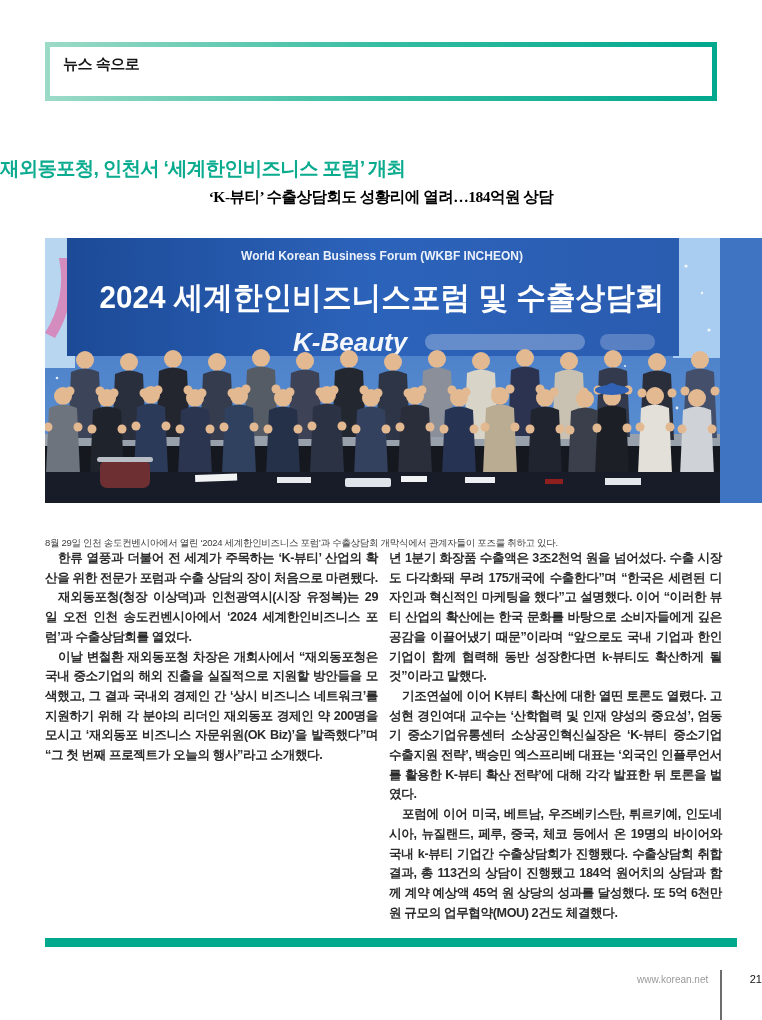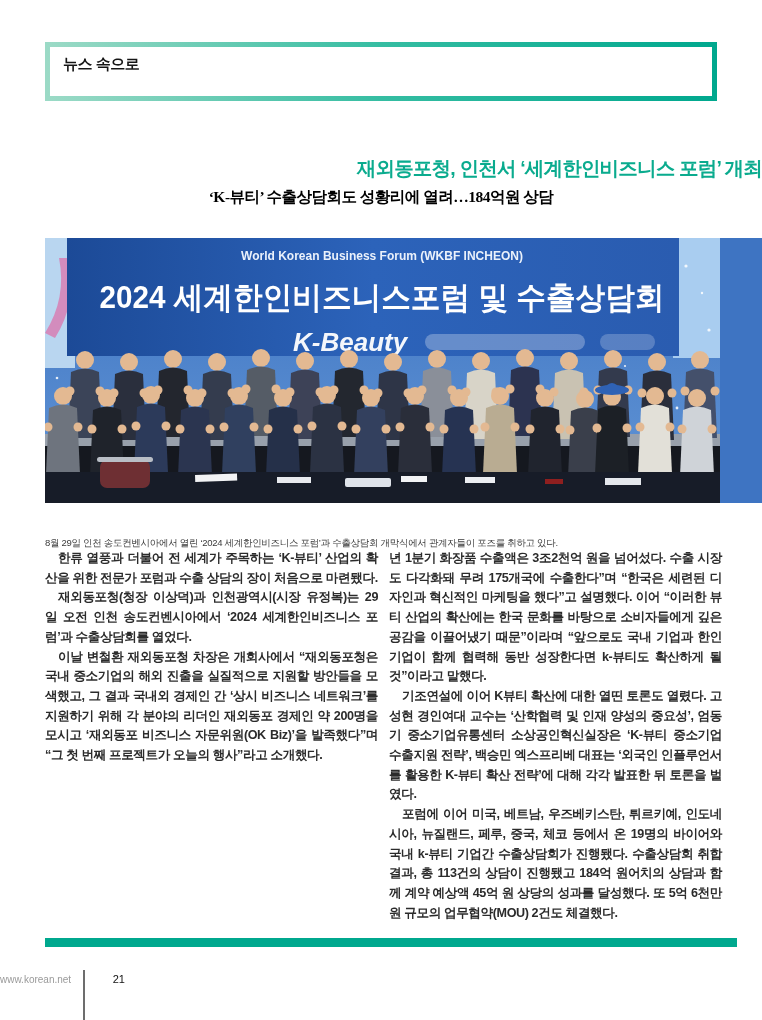--- a/index.html
+++ b/index.html
@@ -15,21 +15,21 @@
     background:#fff;
     border:5px solid;
     border-image:linear-gradient(90deg,#9bdac6,#35bda2,#00a88e) 1;
   }
   .section-box .label {
     display:block; padding:8px 0 0 13px;
     font-size:15px; font-weight:bold; color:#161616; letter-spacing:-0.5px;
   }
   
   .headline {
-    position:absolute; left:0; top:155px; width:762px; text-align:right;
+    position:absolute; left:0; top:155px; width:762px; text-align:left;
     font-size:19.5px; font-weight:bold; color:#0aab8e; letter-spacing:-0.8px;
   }
   .subhead {
     position:absolute; left:0; top:187px; width:762px; text-align:center;
     font-family:"Liberation Serif", serif;
     font-size:15.5px; font-weight:bold; color:#000000; letter-spacing:-0.5px;
   }
   
   .photo {
     position:absolute; left:45px; top:238px; width:752px; height:265px;
@@ -50,21 +50,21 @@
     color:#2b2b2b; letter-spacing:-0.4px;
   }
   .col p.indent { text-indent:13px; }
   
   .bottom-bar {
     position:absolute; left:45px; top:938px; width:692px; height:9px;
     background:#00a88e;
   }
   .footer {
     position:absolute; left:0; top:970px; width:762px;
-    display:flex; justify-content:flex-start; align-items:flex-start; gap:12px;
+    display:flex; justify-content:flex-end; align-items:flex-start; gap:12px;
   }
   .footer .url { font-size:10px; color:#9a9a9a; padding-top:4px; }
   .footer .divider { width:1.5px; height:50px; background:#6d6d6d; }
   .footer .pagenum { font-size:11px; font-weight:normal; color:#111; padding-top:3px;margin-left:16px; }
 </style>
 </head>
 <body>
 
 <div class="page">
 

